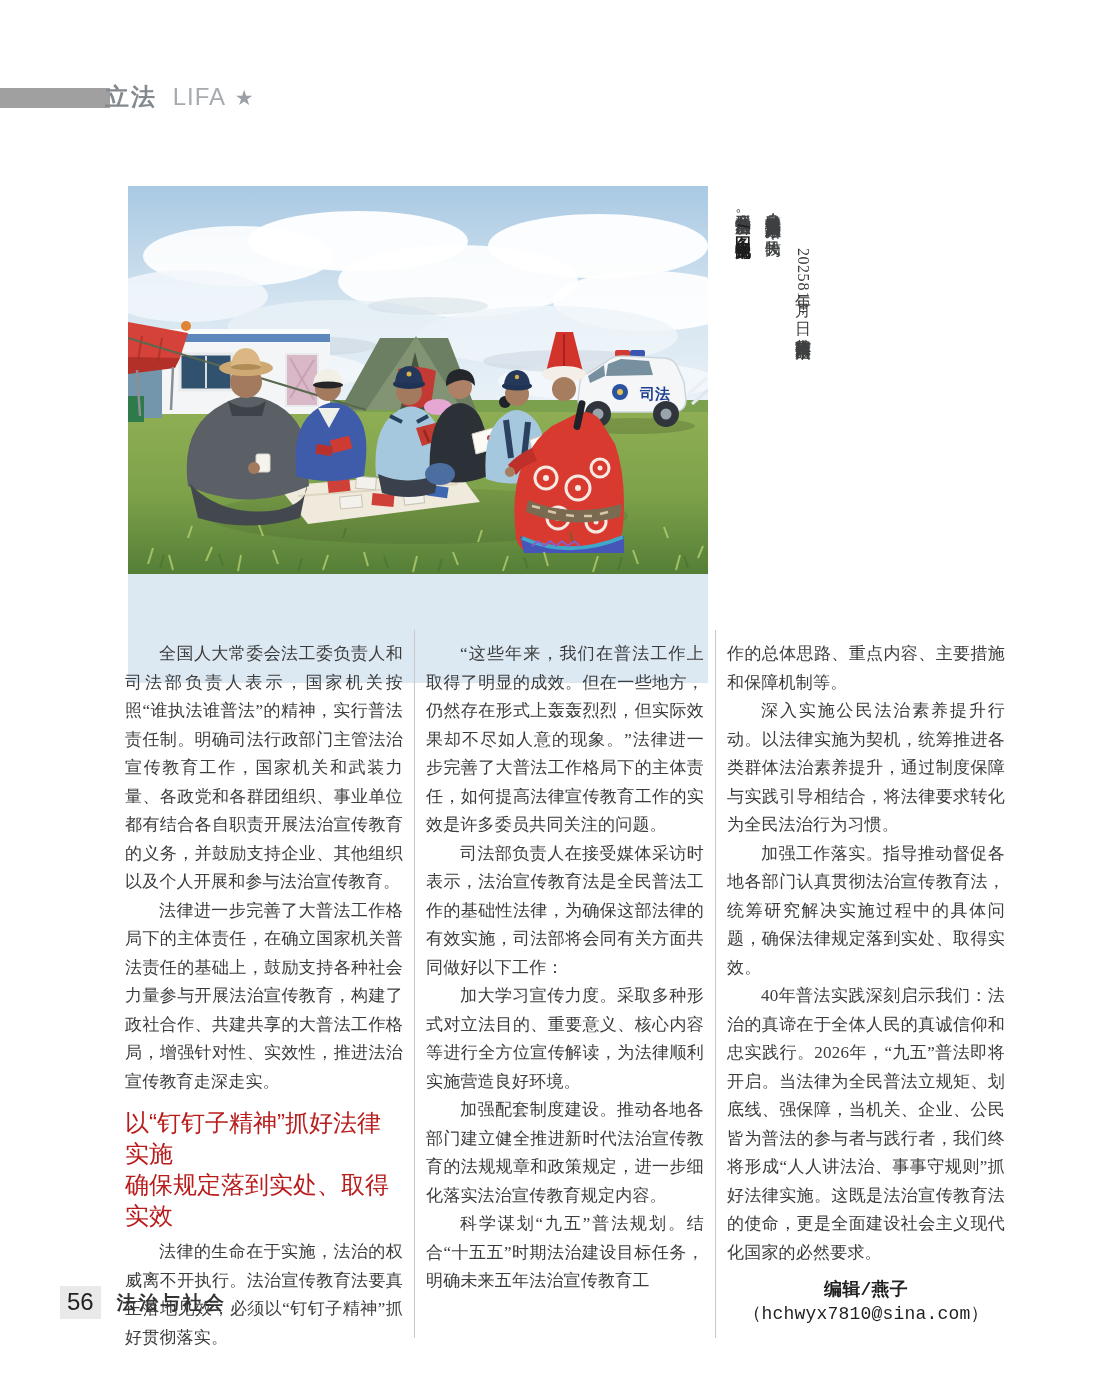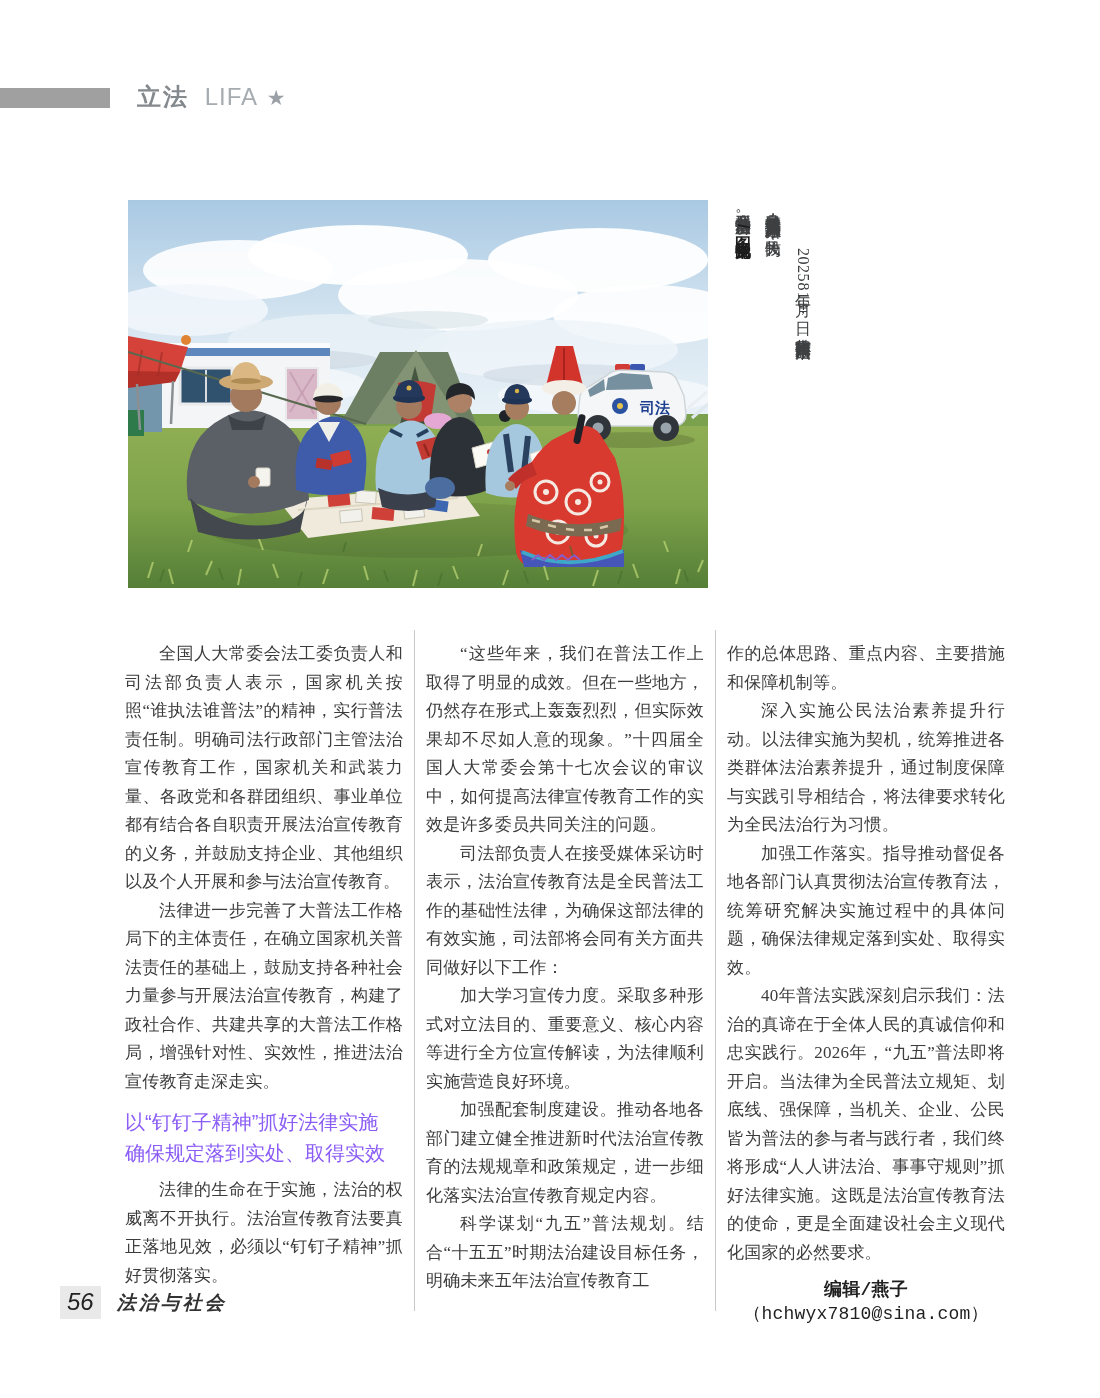--- a/index.html
+++ b/index.html
@@ -3,27 +3,27 @@
 <meta charset="utf-8">
 <style>
   html,body{margin:0;padding:0;}
   body{
     width:1100px;height:1398px;position:relative;background:#ffffff;
     font-family:"Liberation Serif", serif;
     -webkit-font-smoothing:antialiased;
   }
   
   .header-bar{position:absolute;left:0;top:88px;width:110px;height:20px;background:#a0a0a0;}
-  .header-title{position:absolute;left:137px;top:82px;font-family:"Liberation Sans",sans-serif;font-size:24px;line-height:30px;white-space:nowrap;}
+  .header-title{position:absolute;left:105px;top:82px;font-family:"Liberation Sans",sans-serif;font-size:24px;line-height:30px;white-space:nowrap;}
   .header-title .zh{color:#84898e;font-weight:bold;letter-spacing:2px;}
   .header-title .en{color:#a6abb0;margin-left:9px;letter-spacing:1px;}
   .header-title .star{color:#9aa0a5;margin-left:2px;font-size:21px;}
 
   
-  .photo-frame{position:absolute;left:128px;top:200px;width:580px;height:388px;overflow:hidden;background:#dce9f2;text-align:right;}
+  .photo-frame{position:absolute;left:128px;top:186px;width:580px;height:497px;overflow:hidden;background:#dce9f2;text-align:right;}
 
   
   .caption{
     position:absolute;left:718px;top:202px;height:388px;width:100px;
     writing-mode:vertical-rl;
     font-size:16px;line-height:30px;color:#3f4042;letter-spacing:0.5px;
   }
   .caption .cap-line{text-align:start;}
   .caption .cap-indent{text-indent:46px;}
   .caption .credit{font-family:"Liberation Sans",sans-serif;font-weight:bold;color:#1d1d1d;}
@@ -31,31 +31,31 @@
   
   .article{position:absolute;left:125px;top:628px;width:884px;display:flex;}
   .col{width:278px;flex:0 0 278px;margin-top:12px;}
   .vdivider{width:1px;background:#c9c9c9;margin:2px 11px 14px 11px;align-self:stretch;}
   .article p{
     margin:0;font-size:17px;line-height:28.5px;text-align:justify;
     text-indent:2em;color:#3c3c3c;letter-spacing:0.2px;
   }
   .article p.cont{text-indent:0;}
   .sub-heading{
-    font-family:"Liberation Sans",sans-serif;font-size:20px;line-height:31px;
-    color:#8b5cf6;margin:11px 0 7px 0;
+    font-family:"Liberation Sans",sans-serif;font-size:24px;line-height:31px;
+    color:#b91c1c;margin:11px 0 7px 0;
   }
   .editor-line{
     text-align:center;margin-top:10px;font-family:Liberation Mono, monospace;
     font-size:18px;color:#1f1f1f;letter-spacing:0.2px;
   }
   .editor-line .name{font-weight:bold;}
 
   
-  .footer{position:absolute;left:60px;top:1286px;display:flex;align-items:center;font-family:"Liberation Sans",sans-serif;font-style:italic;}
+  .footer{position:absolute;left:60px;top:1286px;display:flex;align-items:center;font-family:"Liberation Sans",sans-serif;}
   .page-num{background:#e9e9e9;color:#222;font-size:24px;line-height:24px;padding:4px 7px 5px 7px;}
   .mag-name{font-weight:bold;font-size:19px;color:#333;letter-spacing:3px;margin-left:16px;}
 </style>
 </head>
 <body>
 
 <div class="header-bar"></div>
 <div class="header-title">
   <span class="zh">立法</span>
   <span class="en">LIFA</span>
@@ -312,21 +312,21 @@
     <p>全国人大常委会法工委负责人和司法部负责人表示，国家机关按照“谁执法谁普法”的精神，实行普法责任制。明确司法行政部门主管法治宣传教育工作，国家机关和武装力量、各政党和各群团组织、事业单位都有结合各自职责开展法治宣传教育的义务，并鼓励支持企业、其他组织以及个人开展和参与法治宣传教育。</p>
     <p>法律进一步完善了大普法工作格局下的主体责任，在确立国家机关普法责任的基础上，鼓励支持各种社会力量参与开展法治宣传教育，构建了政社合作、共建共享的大普法工作格局，增强针对性、实效性，推进法治宣传教育走深走实。</p>
     <div class="sub-heading">
       <div>以“钉钉子精神”抓好法律实施</div>
       <div>确保规定落到实处、取得实效</div>
     </div>
     <p>法律的生命在于实施，法治的权威离不开执行。法治宣传教育法要真正落地见效，必须以“钉钉子精神”抓好贯彻落实。</p>
   </div>
   <div class="vdivider"></div>
   <div class="col">
-    <p>“这些年来，我们在普法工作上取得了明显的成效。但在一些地方，仍然存在形式上轰轰烈烈，但实际效果却不尽如人意的现象。”十四届全国人大常委会第十七次会议的审议中，如何提高法律宣传教育工作的实效是许多委员共同关注的问题。</p>
+    <p>“这些年来，我们在普法工作上取得了明显的成效。但在一些地方，仍然存在形式上轰轰烈烈，但实际效果却不尽如人意的现象。”法律进一步完善了大普法工作格局下的主体责任，如何提高法律宣传教育工作的实效是许多委员共同关注的问题。</p>
     <p>司法部负责人在接受媒体采访时表示，法治宣传教育法是全民普法工作的基础性法律，为确保这部法律的有效实施，司法部将会同有关方面共同做好以下工作：</p>
     <p>加大学习宣传力度。采取多种形式对立法目的、重要意义、核心内容等进行全方位宣传解读，为法律顺利实施营造良好环境。</p>
     <p>加强配套制度建设。推动各地各部门建立健全推进新时代法治宣传教育的法规规章和政策规定，进一步细化落实法治宣传教育规定内容。</p>
     <p>科学谋划“九五”普法规划。结合“十五五”时期法治建设目标任务，明确未来五年法治宣传教育工</p>
   </div>
   <div class="vdivider"></div>
   <div class="col">
     <p class="cont">作的总体思路、重点内容、主要措施和保障机制等。</p>
     <p>深入实施公民法治素养提升行动。以法律实施为契机，统筹推进各类群体法治素养提升，通过制度保障与实践引导相结合，将法律要求转化为全民法治行为习惯。</p>
     <p>加强工作落实。指导推动督促各地各部门认真贯彻法治宣传教育法，统筹研究解决实施过程中的具体问题，确保法律规定落到实处、取得实效。</p>

